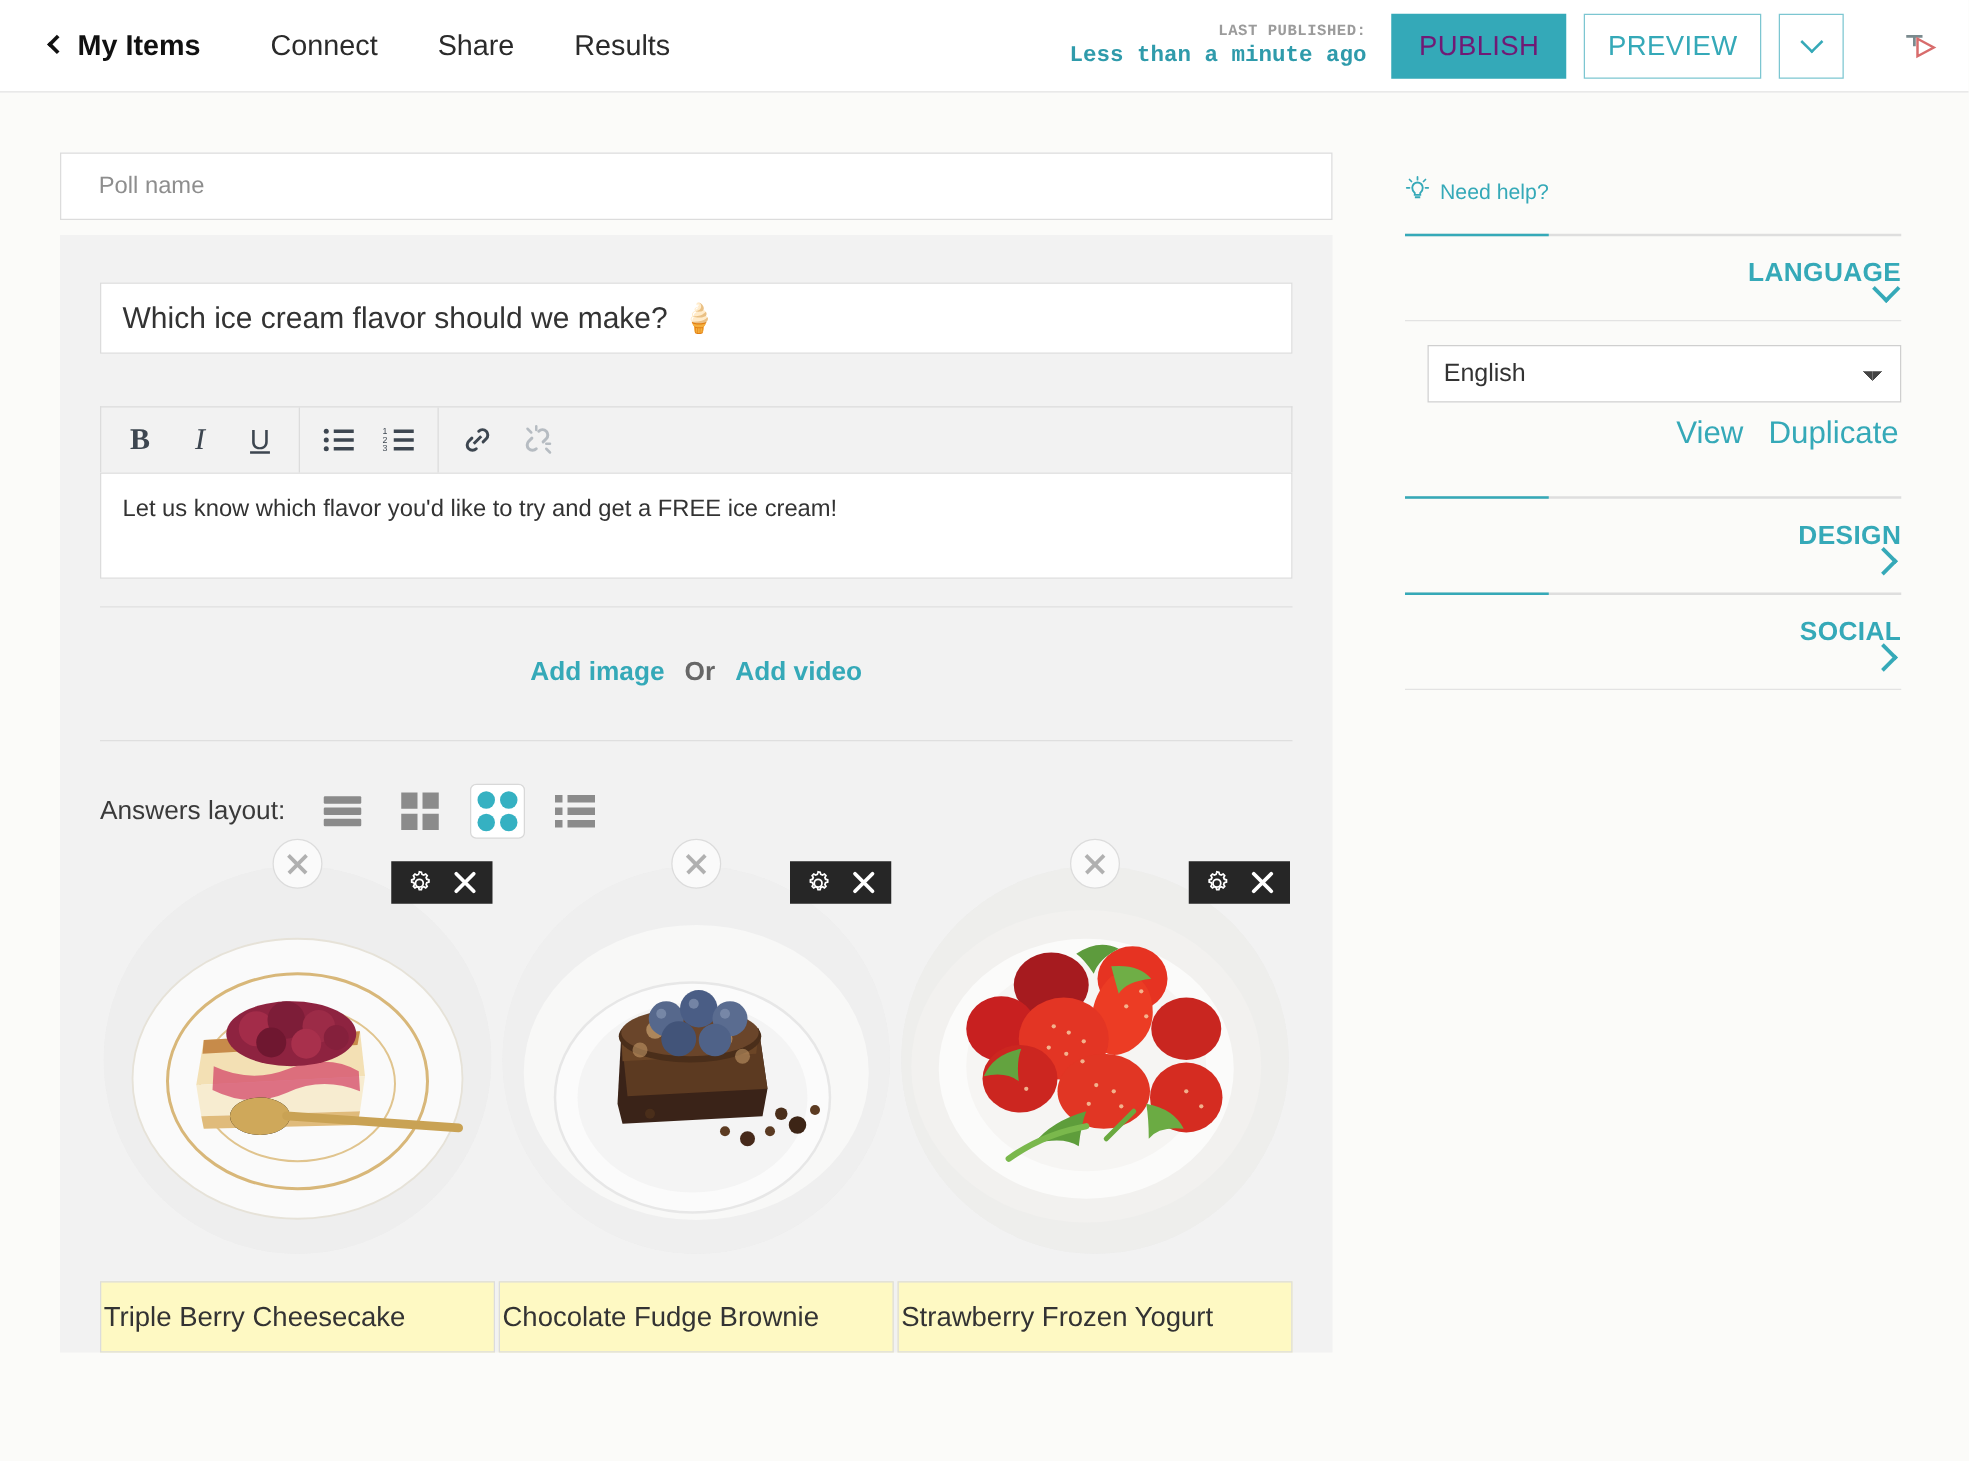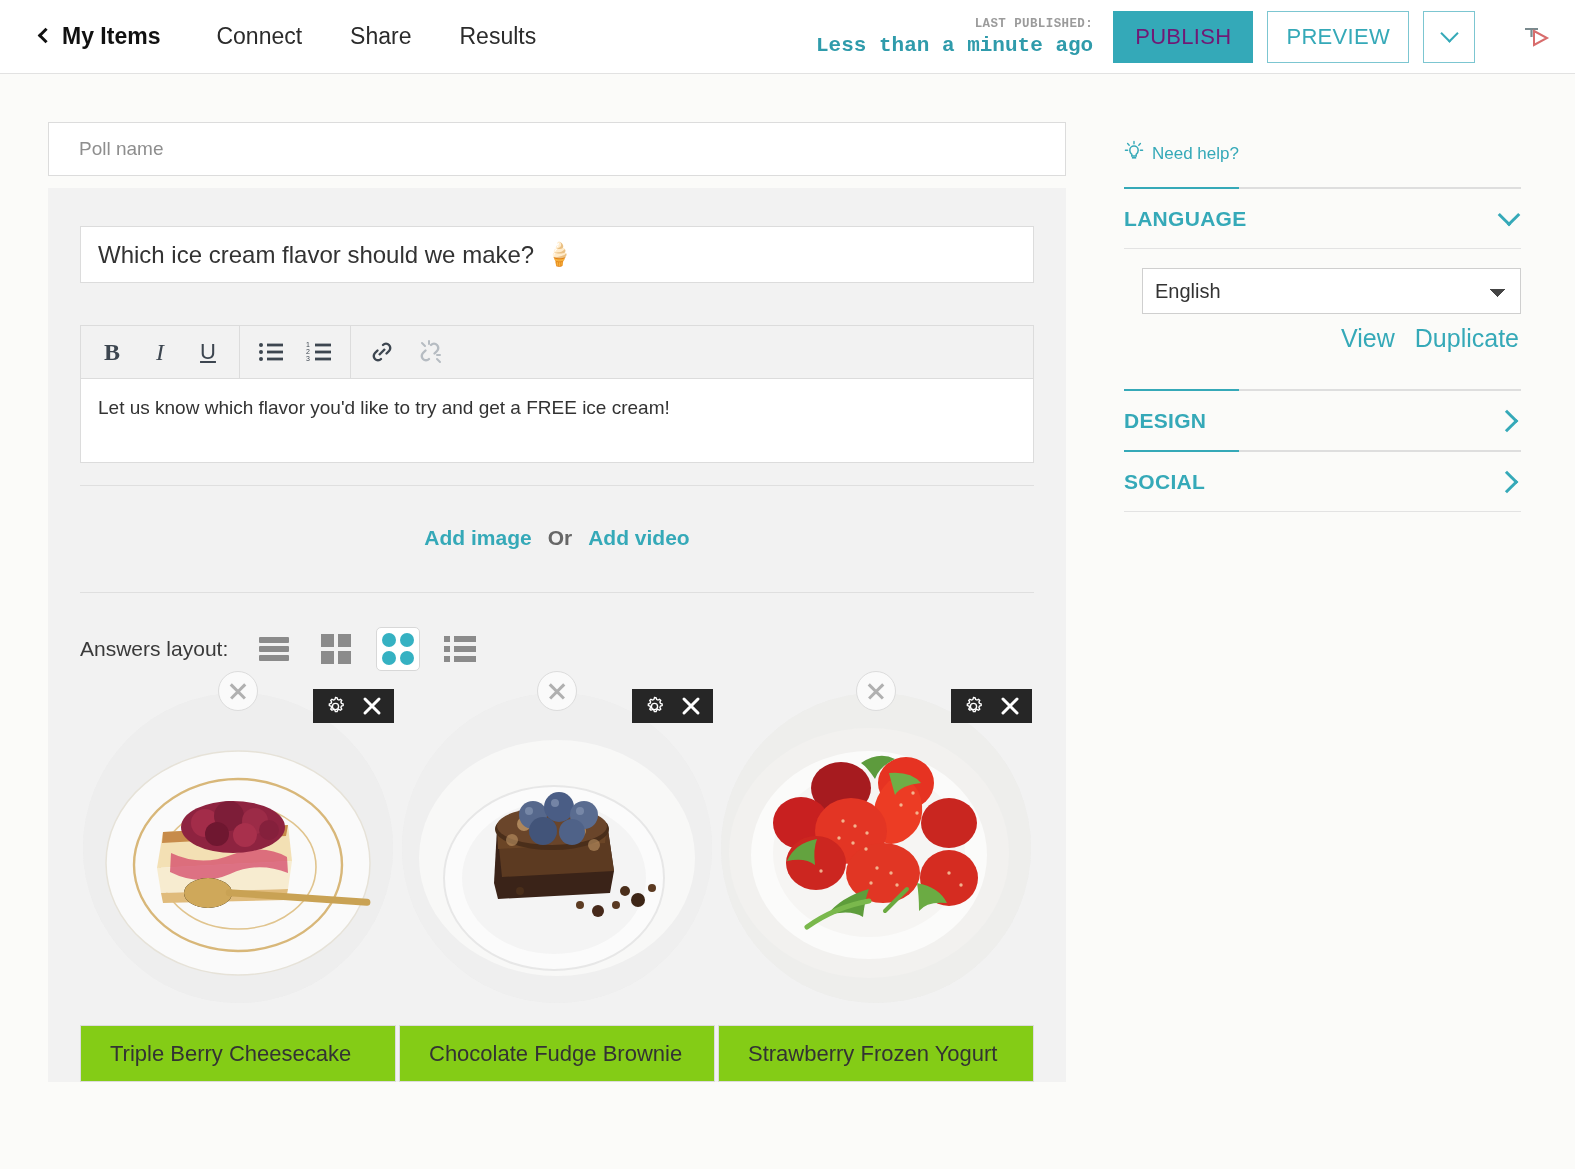--- a/index.html
+++ b/index.html
@@ -46,21 +46,21 @@
   }
   .topbar-right {
     margin-left: auto; display: flex; align-items: center; gap: 14px;
   }
   .published-block { text-align: right; margin-right: 6px; font-family: Liberation Mono, monospace; }
   .published-label {
     font-size: 12.5px; font-weight: bold; color: #9b9b9b;
     letter-spacing: .4px;
   }
   .published-value {
-    font-size: 21px; font-weight: bold; color: #2f9bab; margin-top: 3px;
+    font-size: 18px; font-weight: bold; color: #2f9bab; margin-top: 3px;
   }
   .btn-publish {
     background: #34a9b8; color: #701a75; border: none;
     font-size: 22px; font-family: inherit;
     padding: 0 22px; height: 52px; cursor: pointer;
     letter-spacing: .3px;
   }
   .btn-preview {
     background: #fff; color: #35a9b8; border: 1px solid #7cc6d1;
     font-size: 22px; font-family: inherit;
@@ -194,44 +194,44 @@
   .remove-circle::before { transform: rotate(45deg); }
   .remove-circle::after { transform: rotate(-45deg); }
   .ans-tools {
     position: absolute; top: -4px; right: -1px;
     background: #262626; height: 34px;
     display: flex; align-items: center; gap: 16px;
     padding: 0 12px; z-index: 5;
   }
   .tool-btn { cursor: pointer; display: flex; align-items: center; }
   .ans-label {
-    margin-top: 22px; height: 57px; background: #84cc16;
+    margin-top: 22px; height: 57px; background: #fef9c3;
     border: 1px solid #dcdcdc; display: flex; align-items: center;
-    padding: 0 29px; font-size: 22px; color: #333;
+    padding: 0 2px; font-size: 22px; color: #333;
     overflow: hidden; white-space: nowrap;
   }
 
   
   .help-row {
     display: flex; align-items: center; gap: 8px;
     color: #35a9b8; font-size: 17px; cursor: pointer;
     margin-bottom: 20px; padding-left: 14px;
   }
   .side-section { position: relative; }
   .side-hr {
     height: 2px; background: #dedede; position: relative;
     margin: 0 14px;
   }
   .side-hr::before {
     content: ""; position: absolute; left: 0; top: 0;
     width: 115px; height: 2px; background: #35a9b8;
   }
   .side-head {
-    display: flex; align-items: center; justify-content: space-between;
-    padding: 18px 14px 17px 14px; cursor: pointer;
+    display: flex; align-items: flex-end; justify-content: space-between;
+    padding: 18px 14px 17px 14px; cursor: pointer; flex-direction: column;
   }
   .side-title {
     font-size: 21px; font-weight: bold; color: #35a9b8; letter-spacing: .3px;
   }
   .chev-v {
     width: 16px; height: 16px;
     border-right: 3px solid #35a9b8; border-bottom: 3px solid #35a9b8;
     transform: rotate(45deg); margin-top: -8px; margin-right: 4px;
   }
   .chev-r {

